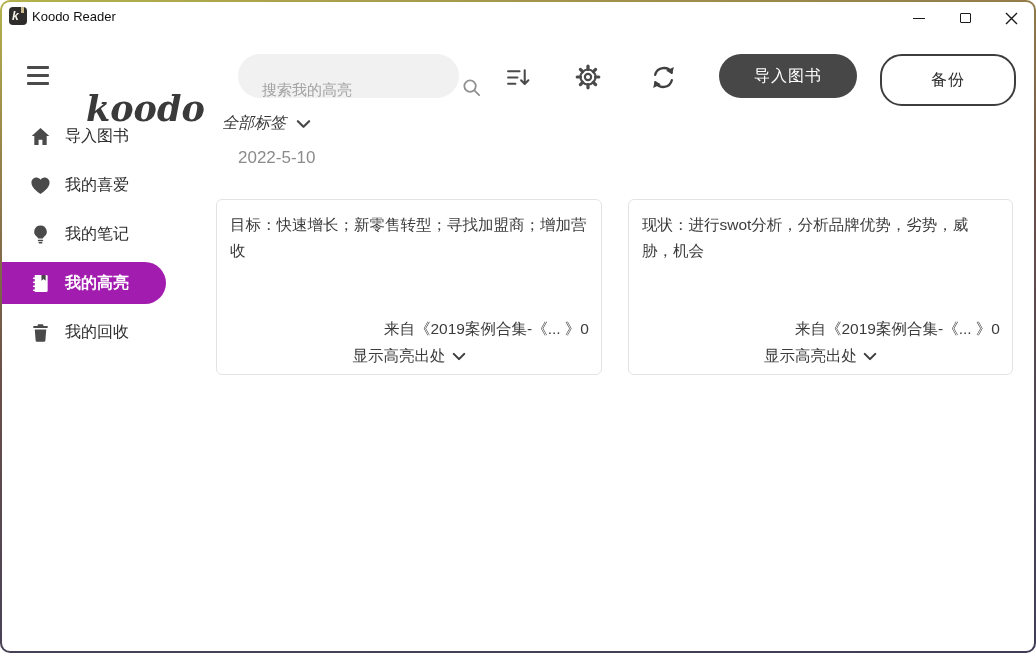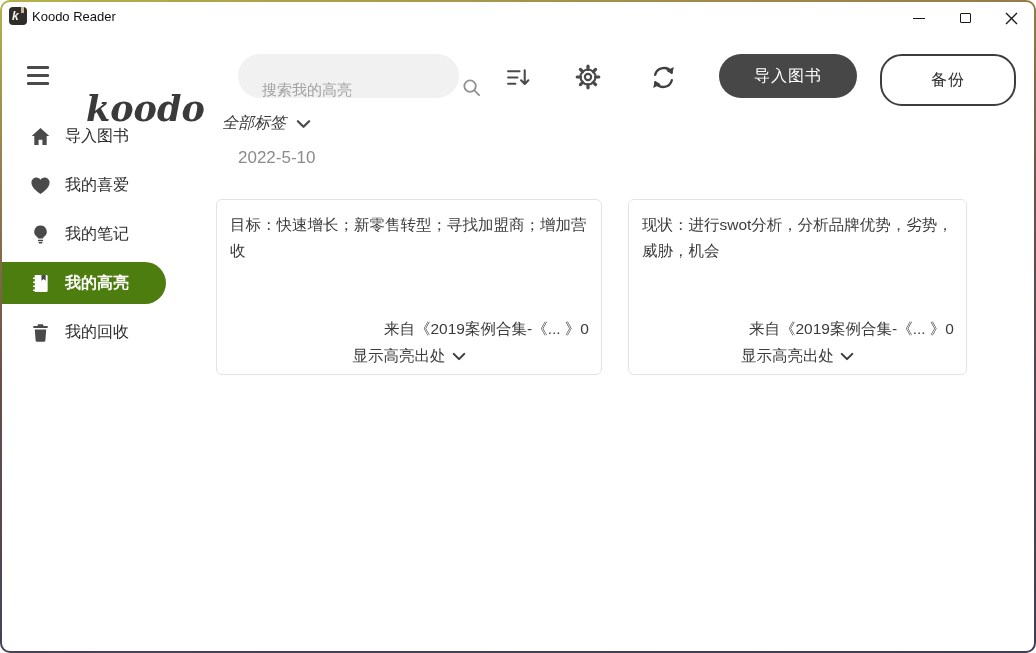--- a/index.html
+++ b/index.html
@@ -39,21 +39,21 @@
   .hamburger { position: absolute; left: 25px; top: 64px; width: 22px; height: 19px;
     display: flex; flex-direction: column; justify-content: space-between; cursor: pointer; background: none; border: none; }
   .hamburger span { display: block; width: 22px; height: 3px; background: #4a4a4a; border-radius: 1px; }
   .logo { position: absolute; left: 84px; top: 50px; font-family: "DejaVu Serif", serif;
     font-style: italic; font-weight: bold; font-size: 35px; color: #3a3a3a; letter-spacing: 0px; margin-top: 36px; }
   .nav { position: absolute; left: 0; top: 113px; width: 200px; }
   .nav-item { position: relative; height: 42px; margin-bottom: 7px; width: 200px;
     display: flex; align-items: center; cursor: pointer; }
   .nav-item .nicon { margin-left: 28px; width: 21px; height: 21px; flex: none; display: flex; align-items: center; justify-content: center; }
   .nav-item .nlabel { margin-left: 14px; font-size: 16px; color: #2e2e2e; }
-  .nav-item.selected { width: 164px; background: #4d7c0f; border-radius: 0 22px 22px 0; }
+  .nav-item.selected { width: 164px; background: #a21caf; border-radius: 0 22px 22px 0; }
   .nav-item.selected .nlabel { color: #ffffff; font-weight: bold; }
 
   
   .search {
     position: absolute; left: 236px; top: 52px; width: 221px; height: 44px;
     background: #f1f1f1; border-radius: 22px; display: flex; align-items: flex-end;
   }
   .search input {
     flex: 1; border: none; outline: none; background: transparent;
     padding-left: 24px; font-size: 15px; color: #555;
@@ -79,21 +79,21 @@
 
   
   .tag-filter { position: absolute; left: 220px; top: 111px; display: flex; align-items: center;
     gap: 10px; cursor: pointer; font-size: 16px; color: #3a3a3a; font-style: italic; }
   .date-heading { position: absolute; left: 220px; top: 146px; font-size: 17px; color: #8b8b8b; margin-left: 16px; }
   .hcard {
     position: absolute; top: 197px; width: 386px; height: 176px;
     background: #ffffff; border: 1px solid #e3e3e3; border-radius: 6px;
   }
   .hcard.c1 { left: 214px; }
-  .hcard.c2 { left: 626px; width: 339px; }
+  .hcard.c2 { left: 626px; width: 385px; }
   .hcard .htext {
     padding: 12px 13px; font-size: 15.5px; line-height: 26px; color: #3c3c3c;
   }
   .hcard .hsource {
     position: absolute; right: 12px; left: 12px; bottom: 34px;
     text-align: right; font-size: 15.5px; color: #3c3c3c;
   }
   .hcard .haction {
     position: absolute; left: 0; right: 0; bottom: 7px; text-align: right;
     font-size: 15.5px; color: #3c3c3c; cursor: pointer;

